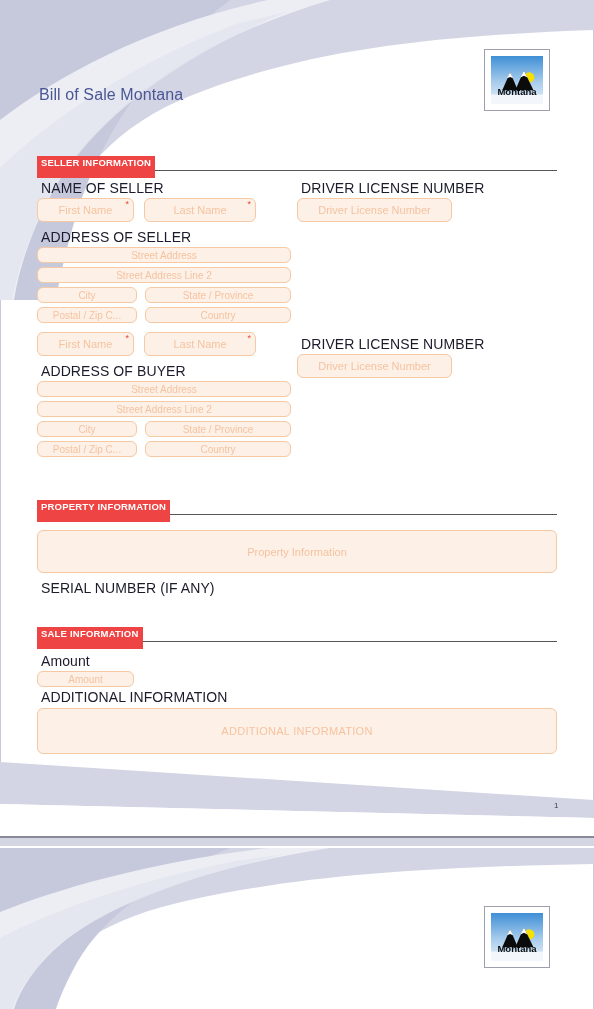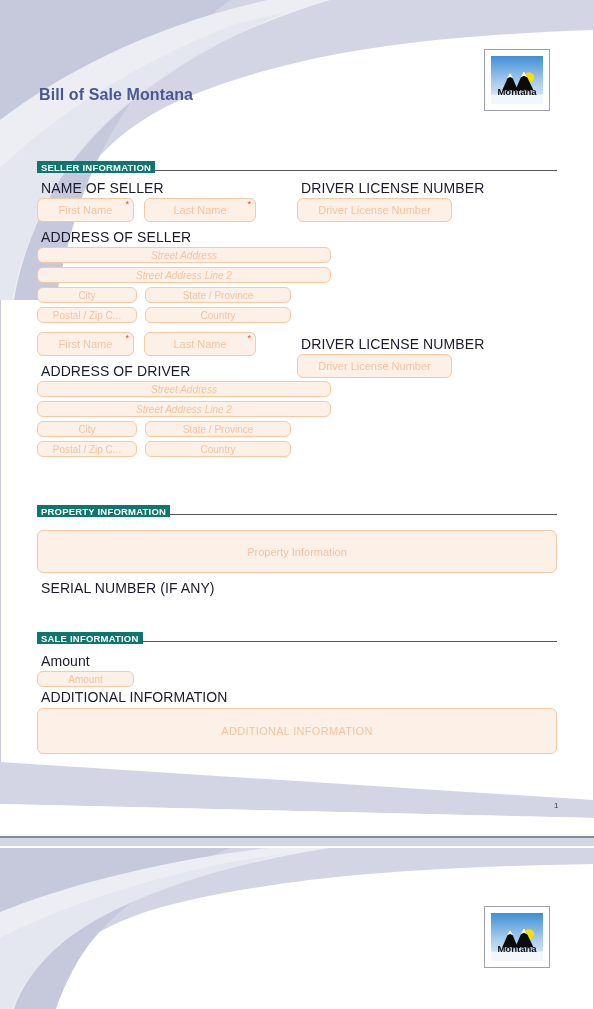--- a/index.html
+++ b/index.html
@@ -75,21 +75,21 @@
     width: 594px; height: 2px;
     background: #ffffff;
   }
 
   
   .doc-title {
     position: absolute;
     left: 39px;
     top: 86px;
     font-size: 16px;
-    font-weight: bold;
+    font-weight: normal;
     color: #4a5794;
     letter-spacing: 0.1px;
   }
 
   
   .logo-box {
     position: absolute;
     width: 66px;
     height: 62px;
     border: 1px solid #9d9fae;
@@ -115,26 +115,26 @@
 
   
   .section-head {
     position: relative;
     height: 13px;
     margin-bottom: 0;
     display: flex;
     align-items: center;
   }
   .section-head .bar {
-    background: #0f766e;
+    background: #ef4444;
     color: #ffffff;
     font-size: 9.5px;
     font-weight: bold;
     letter-spacing: 0.2px;
-    padding: 1px 4px 0 4px;
+    padding: 1px 4px 10px 4px;
     line-height: 11px;
     white-space: nowrap;
     position: relative;
     z-index: 2;
   }
   .section-head .rule {
     flex: 1;
     height: 1px;
     background: #555555;
     margin-left: 0;
@@ -183,21 +183,21 @@
   .row { display: flex; }
   .gap10 { gap: 10px; }
   .gap8  { gap: 8px; }
 
   .mt3 { margin-top: 3px; }
   .mt4 { margin-top: 4px; }
   .mt5 { margin-top: 5px; }
 
   .w97   { width: 97px; }
   .w128  { width: 112px; }
-  .w254  { width: 294px; font-style: italic; }
+  .w254  { width: 254px; }
   .w100  { width: 100px; }
 
   .textarea-big {
     height: 43px;
     width: 520px;
     align-items: center;
     font-size: 11px;
   }
   .textarea-add {
     height: 46px;
@@ -331,21 +331,21 @@
             <div class="fld h24 w97">
               <span>First Name</span>
               <span class="req-star">*</span>
             </div>
             <div class="fld h24 w128">
               <span>Last Name</span>
               <span class="req-star">*</span>
             </div>
           </div>
 
-          <div class="field-label label-row">ADDRESS OF DRIVER</div>
+          <div class="field-label label-row">ADDRESS OF BUYER</div>
           <div class="fld h16 w254 mt3">
             <span>Street Address</span>
           </div>
           <div class="fld h16 w254 mt4">
             <span>Street Address Line 2</span>
           </div>
           <div class="row gap8 mt4">
             <div class="fld h16 w100">
               <span>City</span>
             </div>

